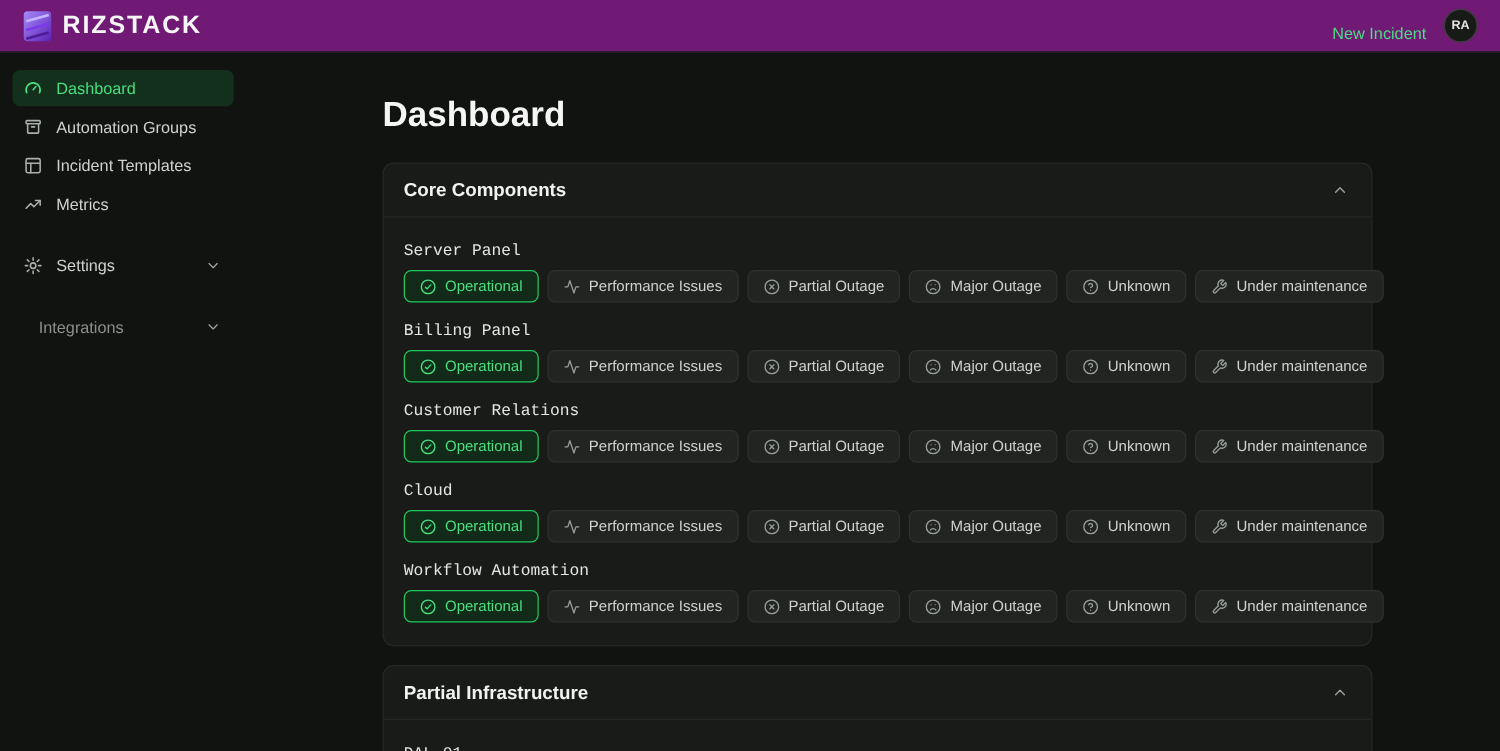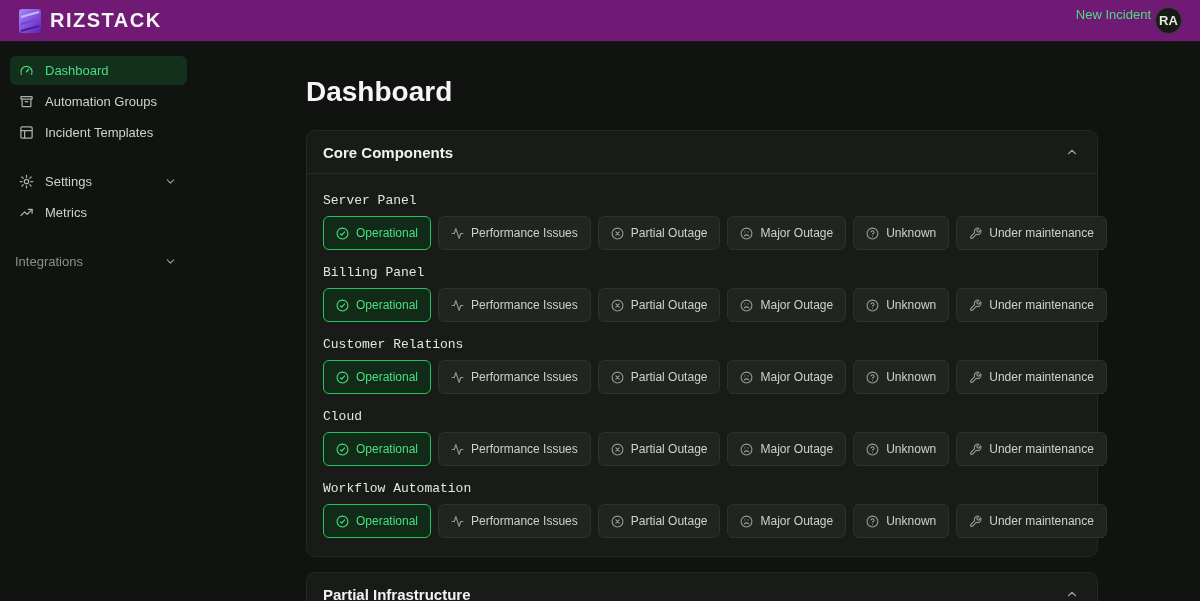--- a/index.html
+++ b/index.html
@@ -13,43 +13,43 @@
   .app-header{
     height:42px; background:#701a75; border-bottom:1px solid #161a16;
     display:flex; align-items:center; justify-content:space-between;
     padding:0 18px;
   }
   .brand{ display:flex; align-items:center; gap:8px; }
   .brand-logo{ width:24px; height:26px; display:block; }
   .brand-name{
     font-size:20px; font-weight:800; letter-spacing:1.5px; color:#f4f5f4;
   }
-  .header-right{ display:flex; align-items:flex-start; gap:4px; }
+  .header-right{ display:flex; align-items:flex-end; gap:14px; }
   .new-incident{
     color:#4ade80; font-size:13px; text-decoration:none; cursor:pointer;
     background:none; border:none; font-family:inherit;
   }
   .avatar{
     width:27px; height:27px; border-radius:50%; background:#171a17;
-    border:1px solid #3a3f3a; color:#e5e7e5; font-size:13px; font-weight:600;
+    border:1px solid #3a3f3a; color:#e5e7e5; font-size:10px; font-weight:600;
     display:flex; align-items:center; justify-content:center; cursor:pointer;
   }
   
   .layout{ display:flex; height:559px; }
   .sidebar{ width:197px; flex:0 0 197px; padding:14px 10px 0 10px; }
   .side-item{
     display:flex; align-items:center; gap:11px; height:29px; padding:0 9px;
     border-radius:6px; margin-bottom:2px; font-size:13px; color:#cfd3cf;
     cursor:pointer;
   }
   .side-item .icon{ width:15px; height:15px; stroke:#aab0aa; flex:0 0 15px; }
   .side-item.active{ background:#12301c; color:#4ade80; }
   .side-item.active .icon{ stroke:#4ade80; }
   .side-item.gap-top{ margin-top:20px; }
-  .side-item.muted{ color:#8b908b; padding-left:5px; }
+  .side-item.muted{ color:#8b908b; padding-left:5px;margin-left:16px; }
   .side-item .spacer{ flex:1; }
   .side-item .chev{ width:13px; height:13px; stroke:#9aa09a; }
   
   .main{ flex:1; padding:20px 102px 0 109px; overflow:hidden; }
   .page-title{ font-size:28px; font-weight:800; color:#f4f5f4; margin:14px 0 22px 0; }
   .card{
     background:#181b18; border:1px solid #252825; border-radius:9px;
     margin-bottom:15px;
   }
   .card-header{
@@ -59,21 +59,21 @@
   .card-header h2{ font-size:15px; font-weight:700; color:#f1f3f1; }
   .collapse-btn{
     background:none; border:none; cursor:pointer; padding:2px; line-height:0;
   }
   .collapse-btn .icon{ width:14px; height:14px; stroke:#9aa09a; }
   .card-body{ padding:4px 16px 18px 16px; }
   .component-name{ font-size:13px; color:#e3e6e3; margin:15px 0 8px 0;font-family:Liberation Mono, monospace; }
   .status-buttons{ display:flex; gap:7px; flex-wrap:nowrap; }
   .status-btn{
     display:inline-flex; align-items:center; gap:7px; height:26px;
-    padding:16px 12px; border-radius:6px; cursor:pointer;
+    padding:0 12px; border-radius:6px; cursor:pointer;
     background:#212421; border:1px solid #2e322e; color:#ced2ce;
     font-size:12px; font-family:inherit; white-space:nowrap;
   }
   .status-btn .icon{ width:13px; height:13px; stroke:#979d97; }
   .status-btn.selected{
     background:#112b18; border-color:#22c55e; color:#4ade80;
   }
   .status-btn.selected .icon{ stroke:#4ade80; }
   .icon{ fill:none; stroke-width:2; stroke-linecap:round; stroke-linejoin:round; }
 </style>
@@ -127,39 +127,39 @@
   <div class="side-item">
     <svg class="icon " viewBox="0 0 24 24">
             <rect x="3" y="3" width="18" height="18" rx="2"></rect>
             <line x1="3" y1="9" x2="21" y2="9"></line>
             <line x1="9" y1="21" x2="9" y2="9"></line>
           </svg>
     <span>Incident Templates</span>
     <span class="spacer"></span>
 
   </div>
+  <div class="side-item">
+    <svg class="icon " viewBox="0 0 24 24">
+            <polyline points="3 17 9 11 13 15 21 7"></polyline>
+            <polyline points="15 7 21 7 21 13"></polyline>
+          </svg>
+    <span>Metrics</span>
+    <span class="spacer"></span>
+
+  </div>
   <div class="side-item gap-top">
     <svg class="icon " viewBox="0 0 24 24">
             <circle cx="12" cy="12" r="3.5"></circle>
             <path d="M12 2v3M12 19v3M2 12h3M19 12h3M4.6 4.6l2.1 2.1M17.3 17.3l2.1 2.1M19.4 4.6l-2.1 2.1M6.7 17.3l-2.1 2.1"></path>
           </svg>
     <span>Settings</span>
     <span class="spacer"></span>
     <svg class="icon chev" viewBox="0 0 24 24">
             <polyline points="6 9 12 15 18 9"></polyline>
           </svg>
-  </div>
-  <div class="side-item">
-    <svg class="icon " viewBox="0 0 24 24">
-            <polyline points="3 17 9 11 13 15 21 7"></polyline>
-            <polyline points="15 7 21 7 21 13"></polyline>
-          </svg>
-    <span>Metrics</span>
-    <span class="spacer"></span>
-
   </div>
   <div class="side-item muted gap-top">
 
     <span>Integrations</span>
     <span class="spacer"></span>
     <svg class="icon chev" viewBox="0 0 24 24">
             <polyline points="6 9 12 15 18 9"></polyline>
           </svg>
   </div>
       </nav>

